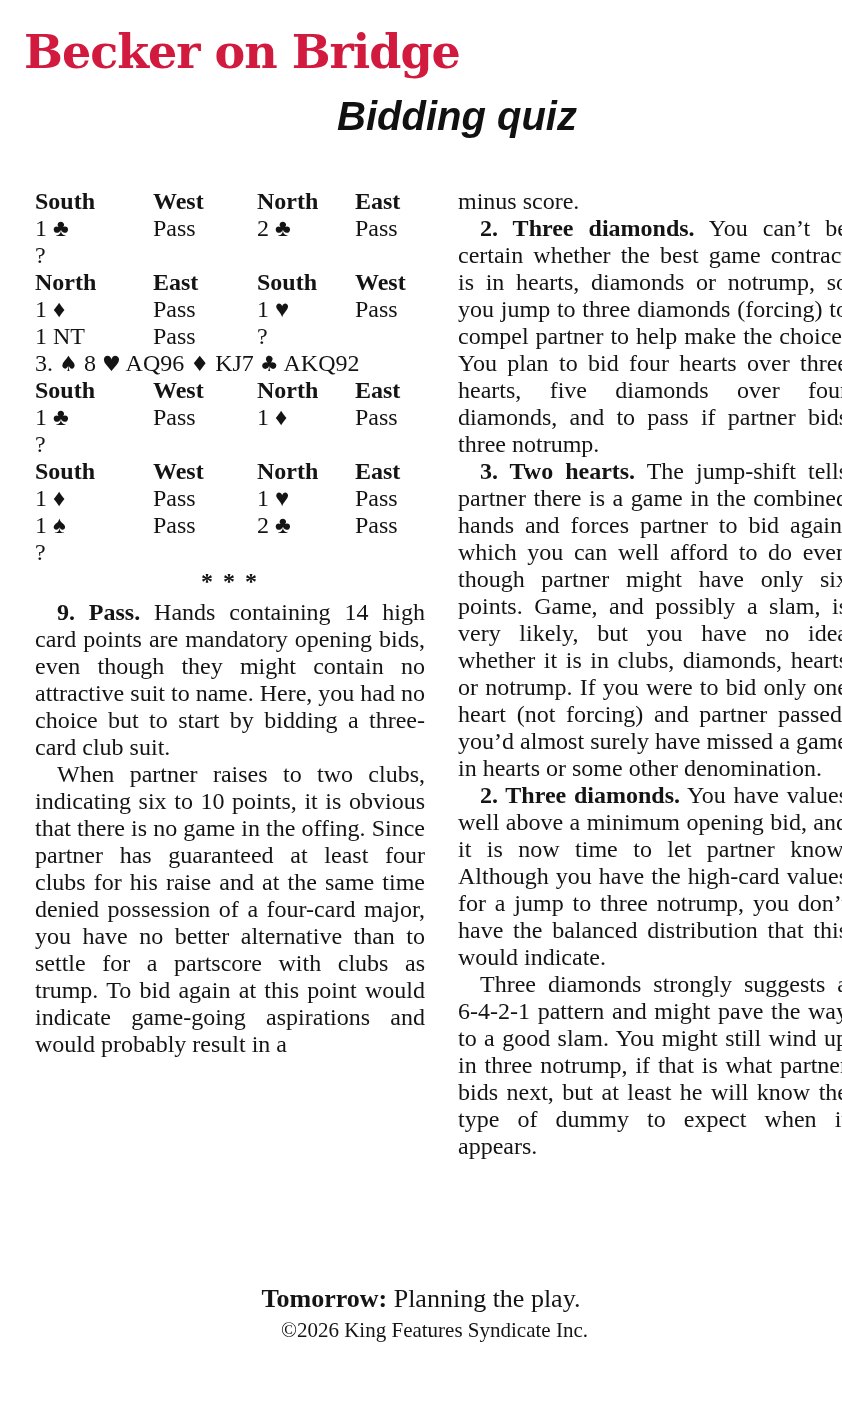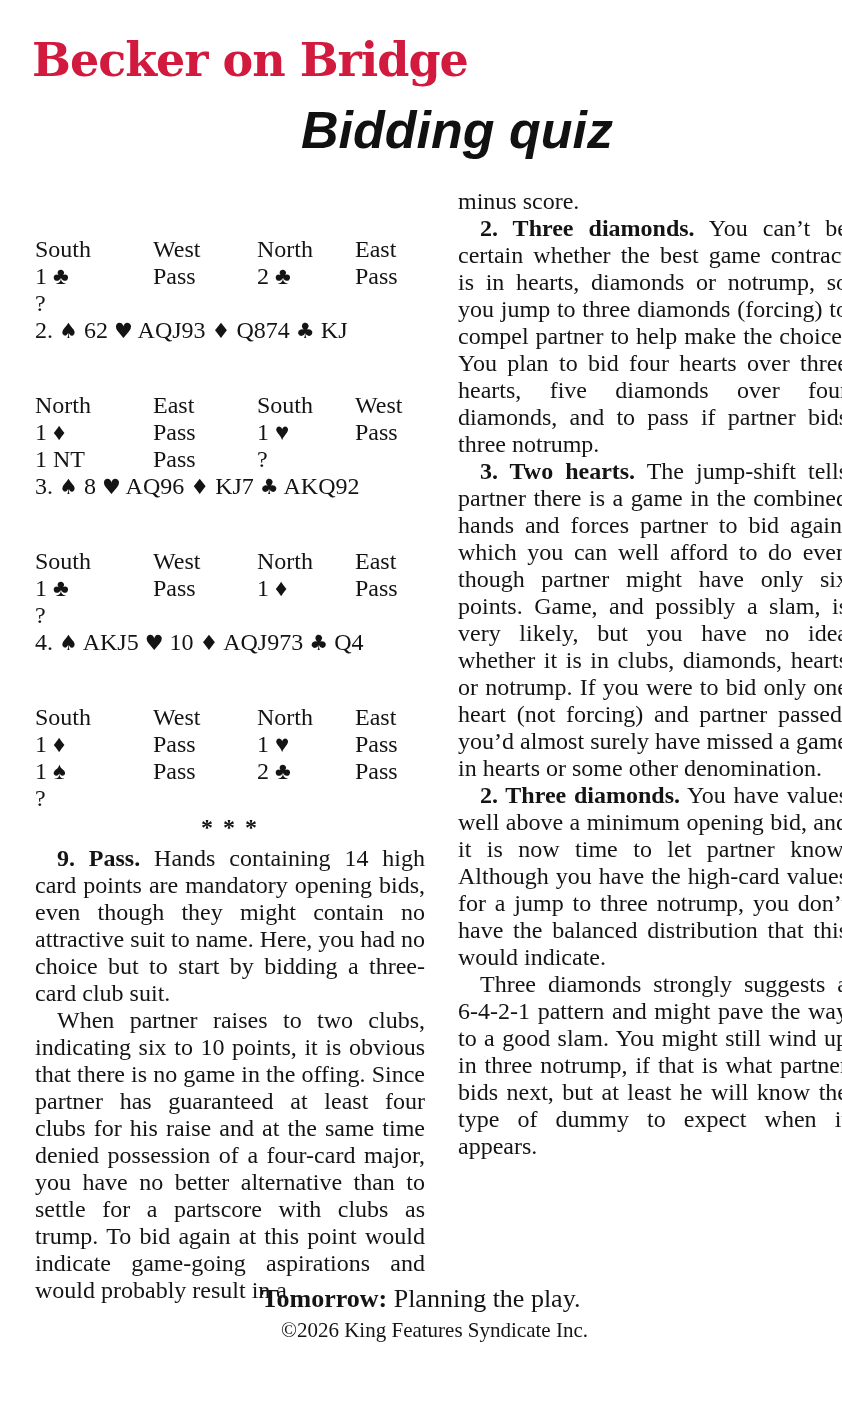--- a/index.html
+++ b/index.html
@@ -1,32 +1,32 @@
 <!DOCTYPE html>
 <html><head>
 <meta charset="utf-8">
 <style>
   html,body{margin:0;padding:0;background:#fff;}
   .page{position:relative;width:842px;height:1409px;background:#ffffff;overflow:hidden;
         font-family:"Liberation Serif", serif;color:#141414;}
-  .title{margin:12px;padding:24px 0 0 20px;font-family:"DejaVu Serif", serif;
+  .title{margin:4px;padding:24px 0 0 20px;font-family:"DejaVu Serif", serif;
          font-weight:bold;font-size:46px;line-height:1.05;color:#d11a3e;letter-spacing:-1px;}
   .subtitle{margin:20px 0 0 0;padding-left:72px;text-align:center;
             font-family:"Liberation Sans", sans-serif;font-style:italic;font-weight:bold;
-            font-size:52px;line-height:1.0;color:#111;}
+            font-size:40px;line-height:1.0;color:#111;}
   .cols{position:absolute;top:188px;left:35px;width:812px;height:1130px;overflow:hidden;
         display:flex;gap:33px;}
   .col{width:390px;flex:none;font-size:24px;line-height:27px;}
   .col p{margin:0;text-align:justify;}
   p.ind{text-indent:22px;}
   b{font-weight:bold;}
   .hand-line{white-space:nowrap;line-height:27px;}
   .suit{font-family:"DejaVu Sans", sans-serif;font-size:0.88em;}
   .auction .arow{display:grid;grid-template-columns:118px 104px 98px 70px;line-height:27px;}
-  .seat{font-weight:normal;margin-top:48px;}
+  .seat{font-weight:bold;}
   .sep{text-align:center;font-weight:bold;font-size:24px;line-height:27px;margin:2px 0 4px 0;letter-spacing:2px;}
   .footer{position:absolute;top:1284px;left:0;width:100%;text-align:center;}
   .tomorrow{margin:0;font-size:26px;line-height:30px;}
   .copyright{margin:4px 0 0 0;font-size:21px;line-height:24px;padding-left:27px;}
 </style>
 </head>
 <body>
 
 <div class="page">
 
@@ -55,31 +55,20 @@
           <div class="arow">
             <span>?</span>
             <span></span>
             <span></span>
             <span></span>
           </div>
         </div>
       </div>
 
       <div>
-        <div class="hand-line">
-          <span>2.</span>
-          <span class="suit">♠</span>
-          <span>62</span>
-          <span class="suit">♥</span>
-          <span>AQJ93</span>
-          <span class="suit">♦</span>
-          <span>Q874</span>
-          <span class="suit">♣</span>
-          <span>KJ</span>
-        </div>
         <div class="auction">
           <div class="arow">
             <span class="seat">North</span>
             <span class="seat">East</span>
             <span class="seat">South</span>
             <span class="seat">West</span>
           </div>
           <div class="arow">
             <span>1 ♦</span>
             <span>Pass</span>
@@ -123,31 +112,20 @@
           <div class="arow">
             <span>?</span>
             <span></span>
             <span></span>
             <span></span>
           </div>
         </div>
       </div>
 
       <div>
-        <div class="hand-line">
-          <span>4.</span>
-          <span class="suit">♠</span>
-          <span>AKJ5</span>
-          <span class="suit">♥</span>
-          <span>10</span>
-          <span class="suit">♦</span>
-          <span>AQJ973</span>
-          <span class="suit">♣</span>
-          <span>Q4</span>
-        </div>
         <div class="auction">
           <div class="arow">
             <span class="seat">South</span>
             <span class="seat">West</span>
             <span class="seat">North</span>
             <span class="seat">East</span>
           </div>
           <div class="arow">
             <span>1 ♦</span>
             <span>Pass</span>

